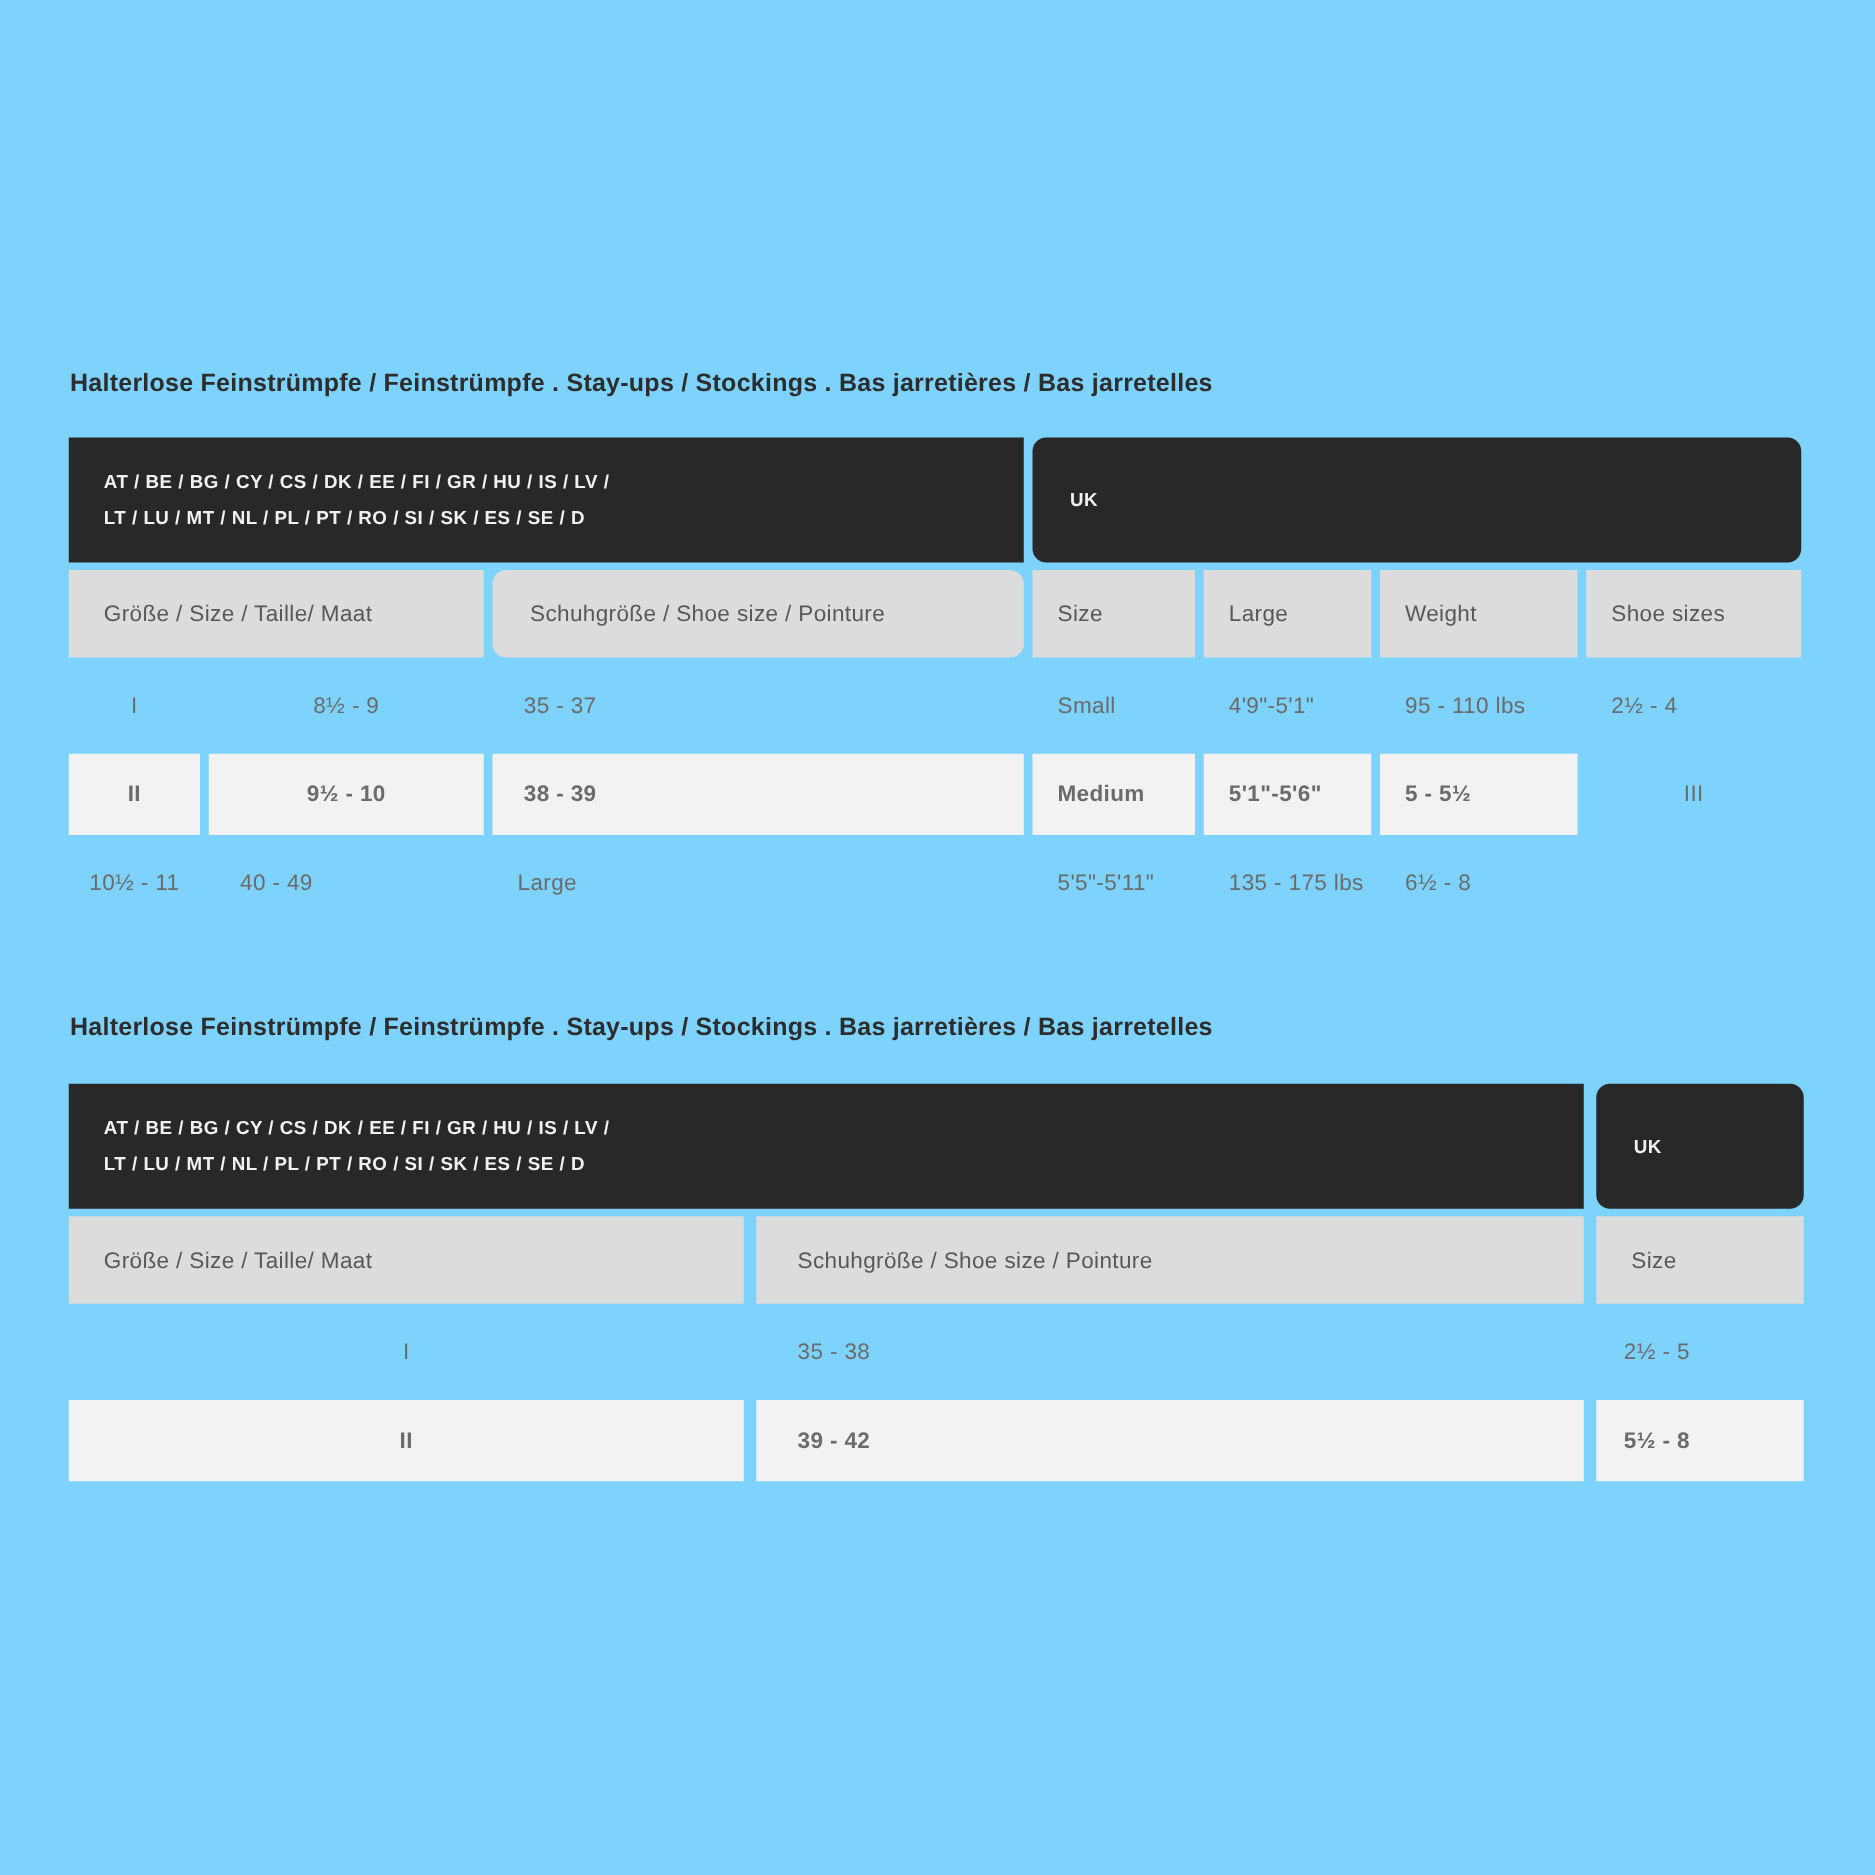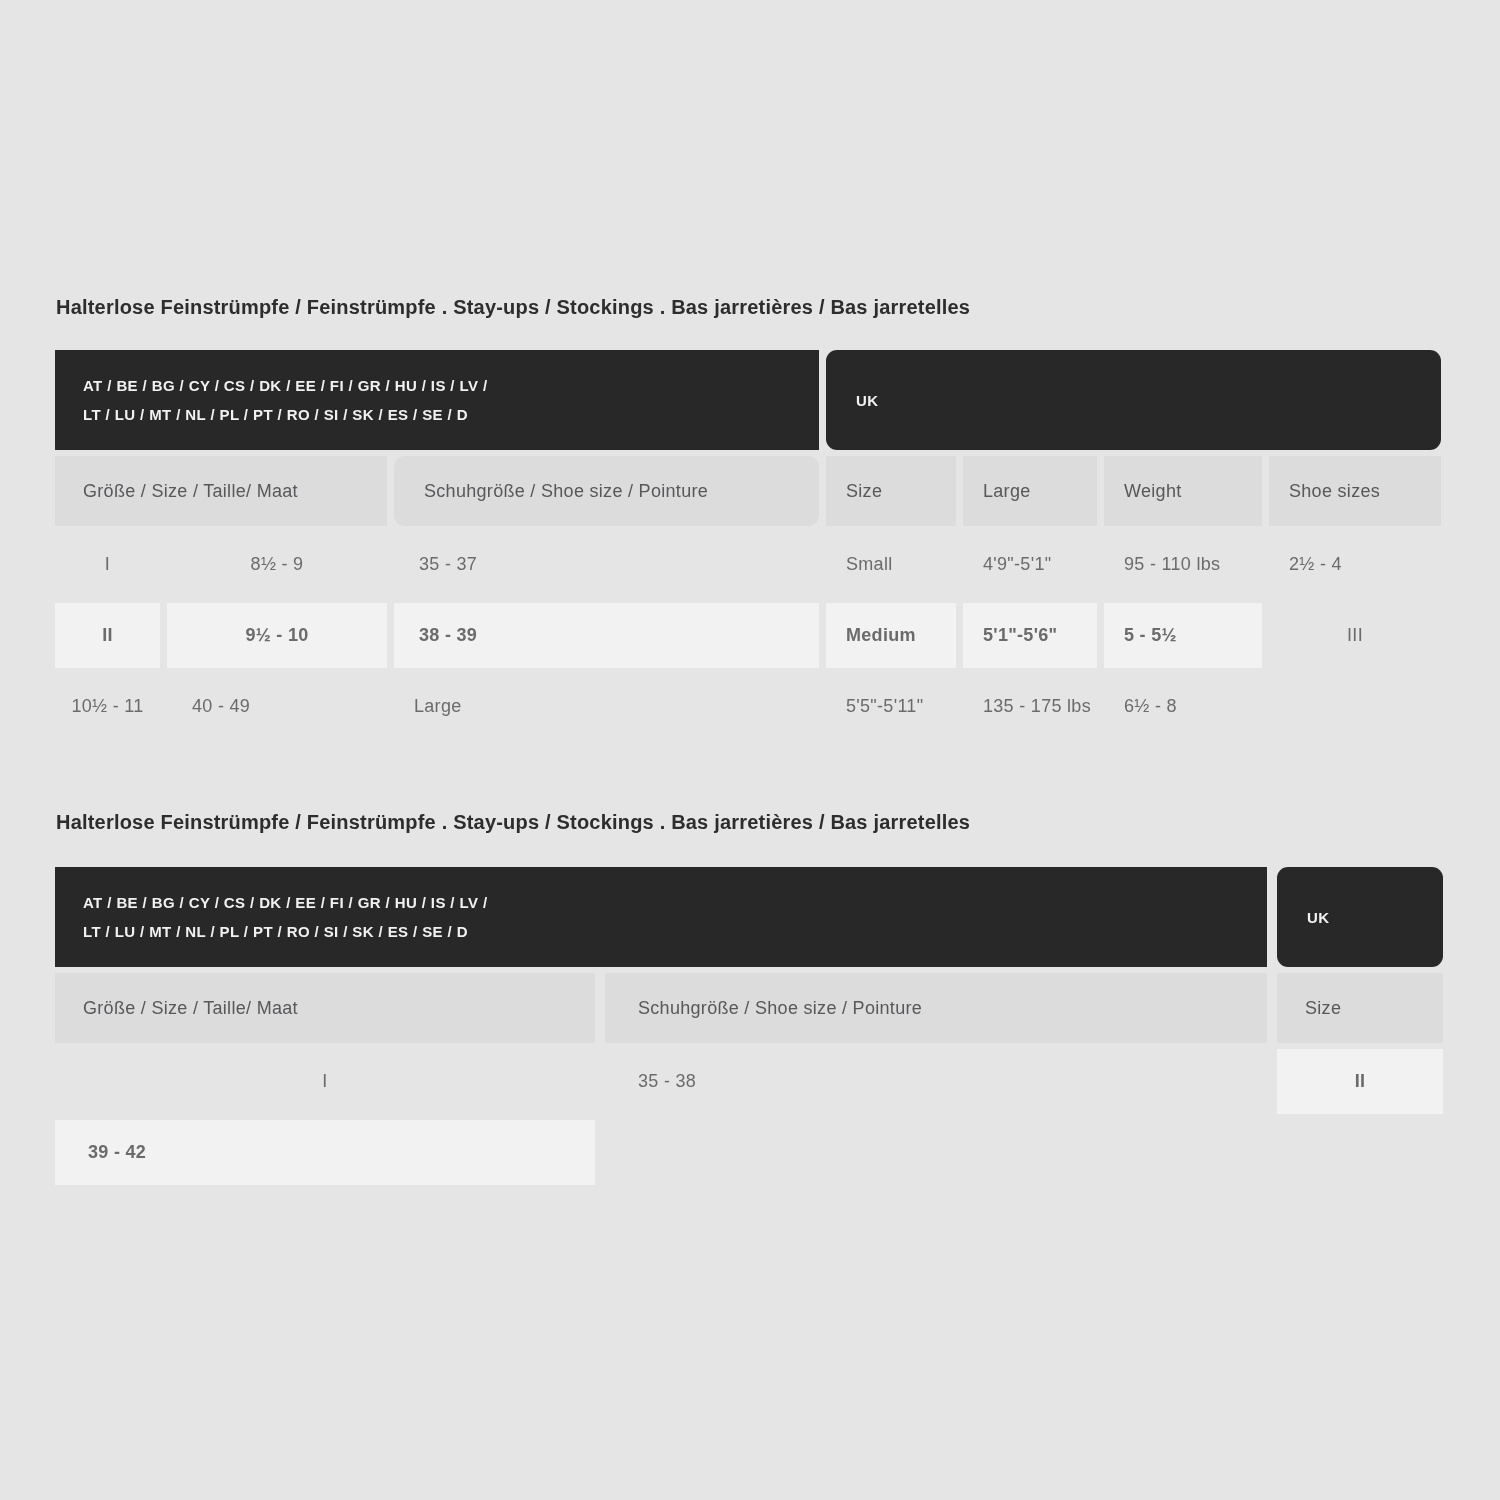--- a/index.html
+++ b/index.html
@@ -1,20 +1,20 @@
 <!DOCTYPE html>
 <html><head>
 <meta charset="utf-8">
 <style>
   html, body { margin: 0; padding: 0; background: #ffffff; }
   .page {
     position: relative;
     width: 1500px;
     height: 1500px;
-    background: #e5e5e5;
+    background: #7dd3fc;
     font-family: "Liberation Sans", sans-serif;
     overflow: hidden;
   }
   .section-title {
     position: absolute;
     left: 56px;
     font-size: 20px;
     font-weight: bold;
     color: #2d2d2d;
     letter-spacing: 0.2px;
@@ -140,18 +140,20 @@
       </div>
     </div>
     <div class="cell dark pl30">UK</div>
 
     <div class="cell chead pl28">Größe / Size / Taille/ Maat</div>
     <div class="cell chead pl33">Schuhgröße / Shoe size / Pointure</div>
     <div class="cell chead pl28">Size</div>
 
     <div class="cell data center">I</div>
     <div class="cell data pl33">35 - 38</div>
+    <div class="cell data pl22">2½ - 5</div>
 
     <div class="cell data center stripe">II</div>
     <div class="cell data pl33 stripe">39 - 42</div>
+    <div class="cell data pl22 stripe">5½ - 8</div>
   </div>
 
 </div>
 
 </body></html>

